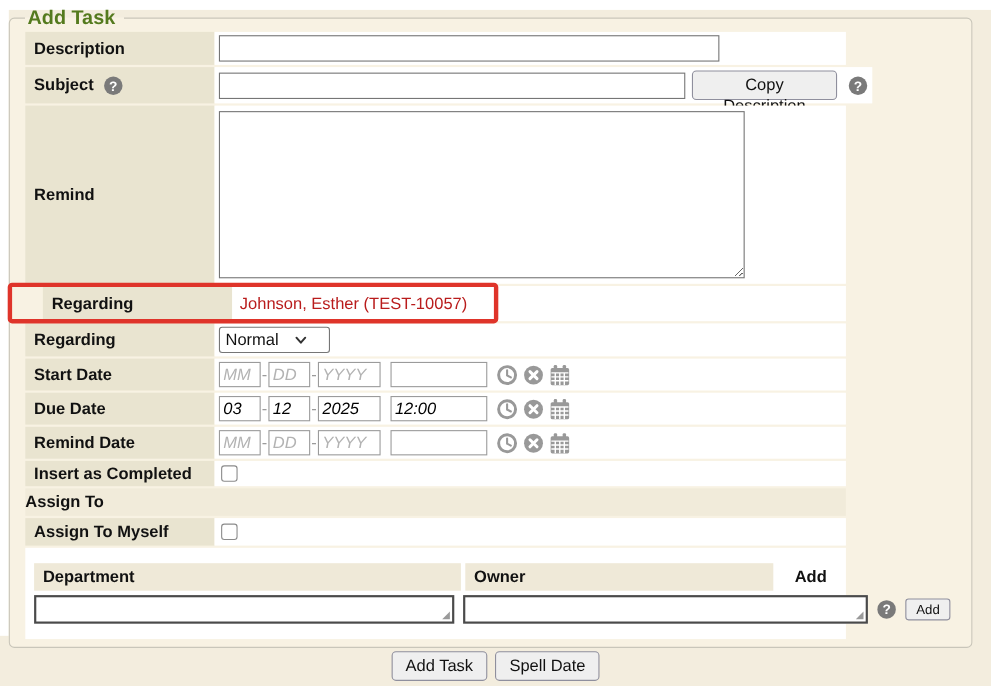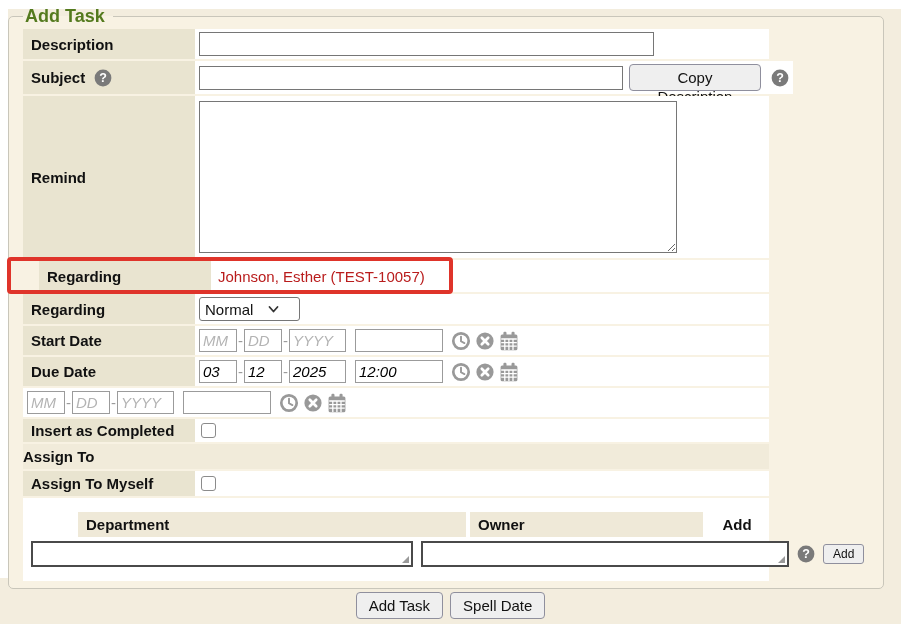--- a/index.html
+++ b/index.html
@@ -76,21 +76,21 @@
   }
 
   .section-header {
     background:#f1ebda; text-align:left; font-weight:bold;
     padding:4px 0; margin-bottom:2px;
   }
 
   .assign-area { background:#ffffff; padding:14px 10px 14px 8px; margin-top:0; }
   .assign-head { display:flex; gap:4px; margin-bottom:4px; }
   .ah-cell { background:#efe9d8; font-weight:bold; padding:4px 8px; }
-  .ah-dept { width:388px; flex:0 0 388px;margin-left:47px; }
+  .ah-dept { width:388px; flex:0 0 388px; }
   .ah-owner { flex:1; }
   .ah-add { flex:0 0 52px; background:transparent; text-align:center; padding-right:0; }
   .assign-inputs { display:flex; align-items:center; gap:8px; }
   .gripwrap { position:relative; display:inline-flex; }
   .dark-input {
     height:26px; border:2px solid #4a4a4a; background:#fff;
     font-family:inherit; font-size:15px; padding:0 4px;
   }
   .dept-input { width:382px; }
   .owner-input { width:368px; }
@@ -234,20 +234,21 @@
               <use href="#i-xcircle"></use>
             </svg>
           <svg class="dicon" viewBox="0 0 20 20">
               <use href="#i-calendar"></use>
             </svg>
         </span>
       </div>
     </div>
 
     <div class="row">
+      <div class="lbl">Remind Date</div>
       <div class="val">
         <input class="date-input" placeholder="MM" style="">
         <span class="date-sep">-</span>
         <input class="date-input" placeholder="DD" style="">
         <span class="date-sep">-</span>
         <input class="date-input yyyy" placeholder="YYYY" style="">
         <input class="date-input time" style="">
         <span class="date-icons">
           <svg class="dicon" viewBox="0 0 20 20">
               <use href="#i-clock"></use>

